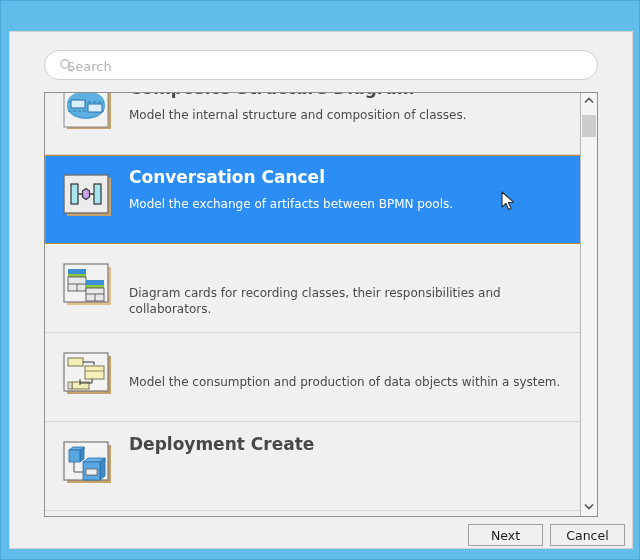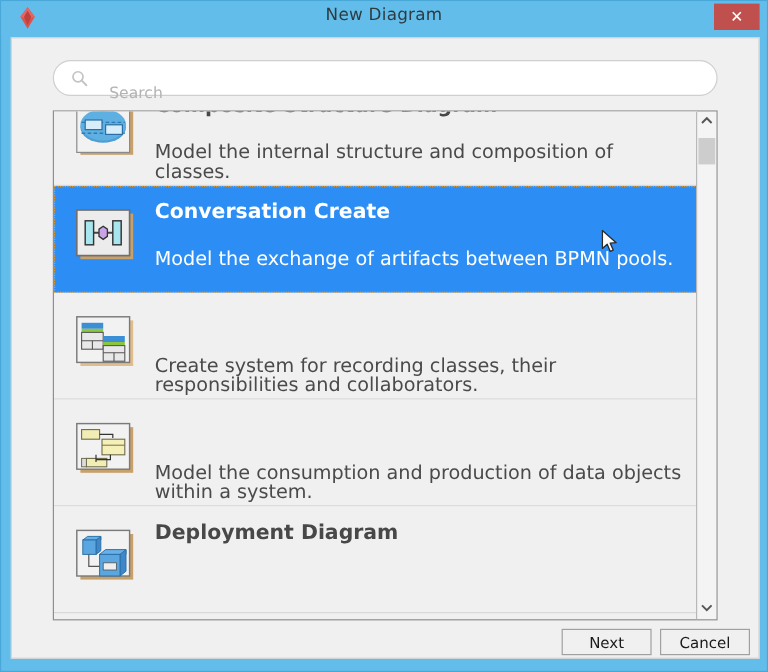--- a/index.html
+++ b/index.html
@@ -77,29 +77,28 @@
     box-sizing: border-box;
     cursor: text;
   }
   .search-icon {
     position: absolute;
     left: 14px; top: 7px;
     width: 15px; height: 15px;
   }
   .search-input {
     position: absolute;
-    left: 44px; top: 0;
+    left: 20px; top: 0;
     width: 500px; height: 28px;
     border: none;
     outline: none;
     background: transparent;
     font-size: 13px;
     color: #0369a1;
     font-family: "DejaVu Sans", "Liberation Sans", sans-serif;
-    margin-top: 12px;
   }
   .search-input::placeholder { color: #b3b3b3; }
 
   
   .list-frame {
     position: absolute;
     left: 34px; top: 60px;
     width: 554px; height: 425px;
     border: 1px solid #8f8f8f;
     background: #f0f0f0;
@@ -146,24 +145,23 @@
     font-size: 17px;
     font-weight: bold;
     color: #484848;
     white-space: nowrap;
   }
   .list-item.selected .item-title { color: #ffffff; }
   .item-desc {
     position: absolute;
     left: 84px; top: 41px;
     width: 440px;
-    font-size: 16px;
+    font-size: 12px;
     color: #4a4a4a;
     line-height: 16px;
-    margin-top: 12px;
   }
   .list-item.selected .item-desc { color: #ffffff; }
 
   
   .scrollbar {
     position: absolute;
     right: 0; top: 0;
     width: 17px; height: 423px;
     background: #f4f4f4;
     border-left: 1px solid #b8b8b8;
@@ -209,31 +207,20 @@
     left: 500px; top: 190px;
     width: 16px; height: 22px;
     pointer-events: none;
   }
 </style>
 </head>
 <body>
 
 <div class="window">
 
-  <div class="titlebar">
-    <span class="app-icon">
-      <svg width="20" height="20" viewBox="0 0 20 20">
-        <polygon points="10,1 16,9 10,19 4,9" fill="#d9534f"></polygon>
-        <polygon points="10,1 16,9 10,11 4,9" fill="#e46662"></polygon>
-        <polygon points="10,4 13,9 10,16 7,9" fill="#c0403d"></polygon>
-      </svg>
-    </span>
-    <div class="title-text">New Diagram</div>
-    <button class="close-btn">✕</button>
-  </div>
 
   <div class="dialog-body">
 
     <div class="search-wrap">
       <span class="search-icon">
         <svg width="15" height="15" viewBox="0 0 15 15">
           <circle cx="6" cy="6" r="4.2" fill="none" stroke="#c3c3c3" stroke-width="1.4"></circle>
           <line x1="9.2" y1="9.2" x2="13" y2="13" stroke="#c3c3c3" stroke-width="1.6" stroke-linecap="round"></line>
         </svg>
       </span>
@@ -264,21 +251,21 @@
             <span class="item-icon">
               <svg width="58" height="56" viewBox="0 0 58 56">
                 <rect x="8" y="7" width="44" height="38" fill="#c8a06a"></rect>
                 <rect x="5" y="4" width="44" height="38" fill="#ececec" stroke="#6f6f6f" stroke-width="1.4"></rect>
                 <line x1="16" y1="23" x2="38" y2="23" stroke="#444444" stroke-width="1.6"></line>
                 <rect x="12" y="13" width="7" height="20" fill="#a8e6ef" stroke="#333333" stroke-width="1.2"></rect>
                 <rect x="35" y="13" width="7" height="20" fill="#a8e6ef" stroke="#333333" stroke-width="1.2"></rect>
                 <polygon points="27,17.5 30.5,20 30.5,26 27,28.5 23.5,26 23.5,20" fill="#c9a2e8" stroke="#333333" stroke-width="1.1"></polygon>
               </svg>
             </span>
-            <div class="item-title">Conversation Create</div>
+            <div class="item-title">Conversation Cancel</div>
             <div class="item-desc">Model the exchange of artifacts between BPMN pools.</div>
           </div>
 
           <div class="list-item">
             <span class="item-icon">
               <svg width="58" height="56" viewBox="0 0 58 56">
                 <rect x="8" y="7" width="44" height="38" fill="#e0bd8c"></rect>
                 <rect x="5" y="4" width="44" height="38" fill="#f2f2f2" stroke="#7a7a7a" stroke-width="1.2"></rect>
                 <g>
                   <rect x="9" y="9" width="18" height="5" fill="#3b8fd6"></rect>
@@ -289,21 +276,21 @@
                 </g>
                 <g>
                   <rect x="27" y="20" width="18" height="5" fill="#3b8fd6"></rect>
                   <rect x="27" y="25" width="18" height="3" fill="#8cc63f"></rect>
                   <rect x="27" y="28" width="18" height="13" fill="#e8e8e8" stroke="#555555" stroke-width="0.9"></rect>
                   <line x1="27" y1="34" x2="45" y2="34" stroke="#555555" stroke-width="0.9"></line>
                   <line x1="36" y1="34" x2="36" y2="41" stroke="#555555" stroke-width="0.9"></line>
                 </g>
               </svg>
             </span>
-            <div class="item-desc">Create system for recording classes, their responsibilities and collaborators.</div>
+            <div class="item-desc">Diagram cards for recording classes, their responsibilities and collaborators.</div>
           </div>
 
           <div class="list-item">
             <span class="item-icon">
               <svg width="58" height="56" viewBox="0 0 58 56">
                 <rect x="8" y="7" width="44" height="38" fill="#c8a06a"></rect>
                 <rect x="5" y="4" width="44" height="38" fill="#f2f2f2" stroke="#7a7a7a" stroke-width="1.2"></rect>
                 <rect x="9" y="9" width="15" height="8" fill="#f2edb4" stroke="#6a6a4a" stroke-width="0.9"></rect>
                 <rect x="26" y="17" width="19" height="13" fill="#f5efb8" stroke="#6a6a4a" stroke-width="0.9"></rect>
                 <line x1="26" y1="22" x2="45" y2="22" stroke="#6a6a4a" stroke-width="0.8"></line>
@@ -325,21 +312,21 @@
                 <polygon points="10,12 14,9 25,9 25,12" fill="#6ab0e8" stroke="#2a6fa5" stroke-width="0.8"></polygon>
                 <polygon points="25,9 25,21 21,24 21,12" fill="#3f87c9" stroke="#2a6fa5" stroke-width="0.8"></polygon>
                 <rect x="10" y="12" width="11" height="12" fill="#5aa6e0" stroke="#2a6fa5" stroke-width="0.8"></rect>
                 <path d="M15 24 v10 h10" fill="none" stroke="#555555" stroke-width="1"></path>
                 <polygon points="24,24 29,20 46,20 46,24" fill="#6ab0e8" stroke="#2a6fa5" stroke-width="0.8"></polygon>
                 <polygon points="46,20 46,38 41,42 41,24" fill="#3f87c9" stroke="#2a6fa5" stroke-width="0.8"></polygon>
                 <rect x="24" y="24" width="17" height="18" fill="#5aa6e0" stroke="#2a6fa5" stroke-width="0.8"></rect>
                 <rect x="27" y="31" width="11" height="6" fill="#eeeeee" stroke="#555555" stroke-width="0.7"></rect>
               </svg>
             </span>
-            <div class="item-title">Deployment Diagram</div>
+            <div class="item-title">Deployment Create</div>
           </div>
 
         </div>
       </div>
 
       <div class="scrollbar">
         <div class="sb-arrow up">
           <svg width="10" height="7" viewBox="0 0 10 7">
             <polyline points="1,5.5 5,1.5 9,5.5" fill="none" stroke="#555555" stroke-width="1.6"></polyline>
           </svg>

